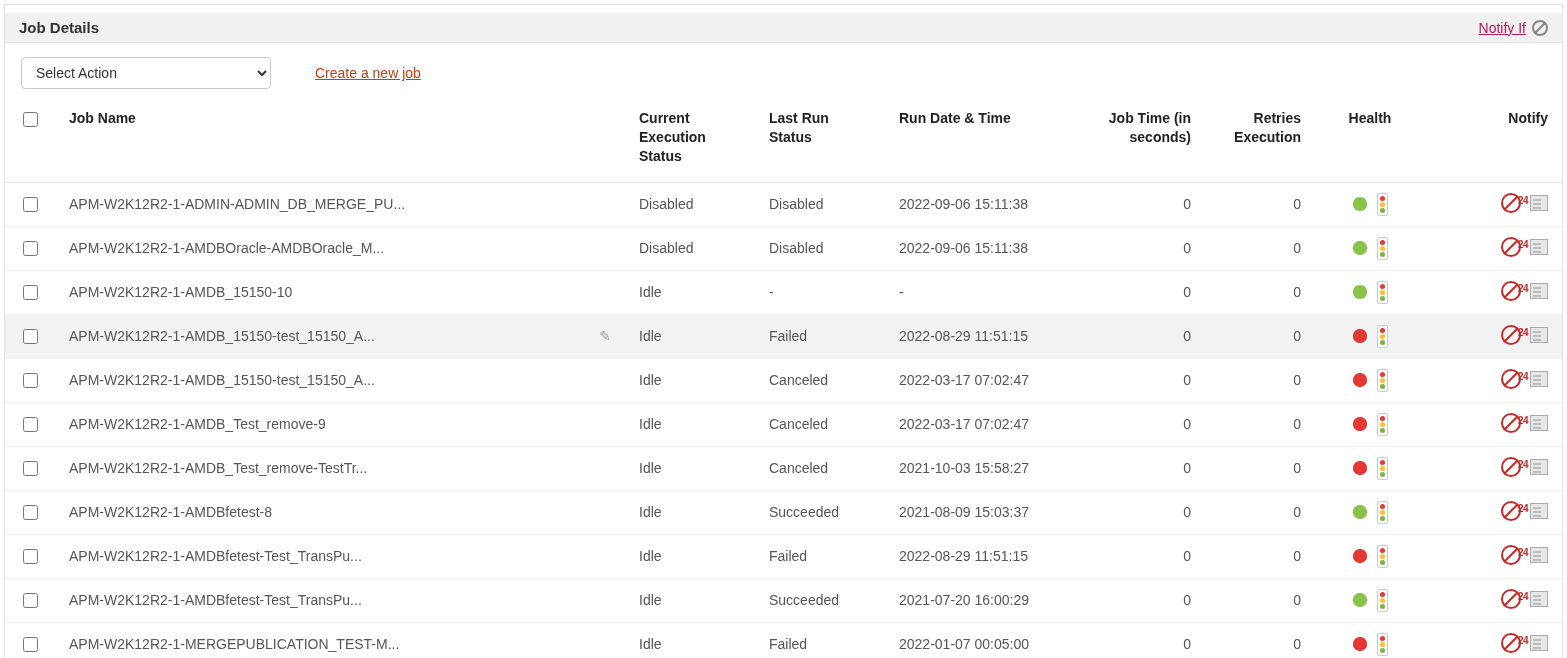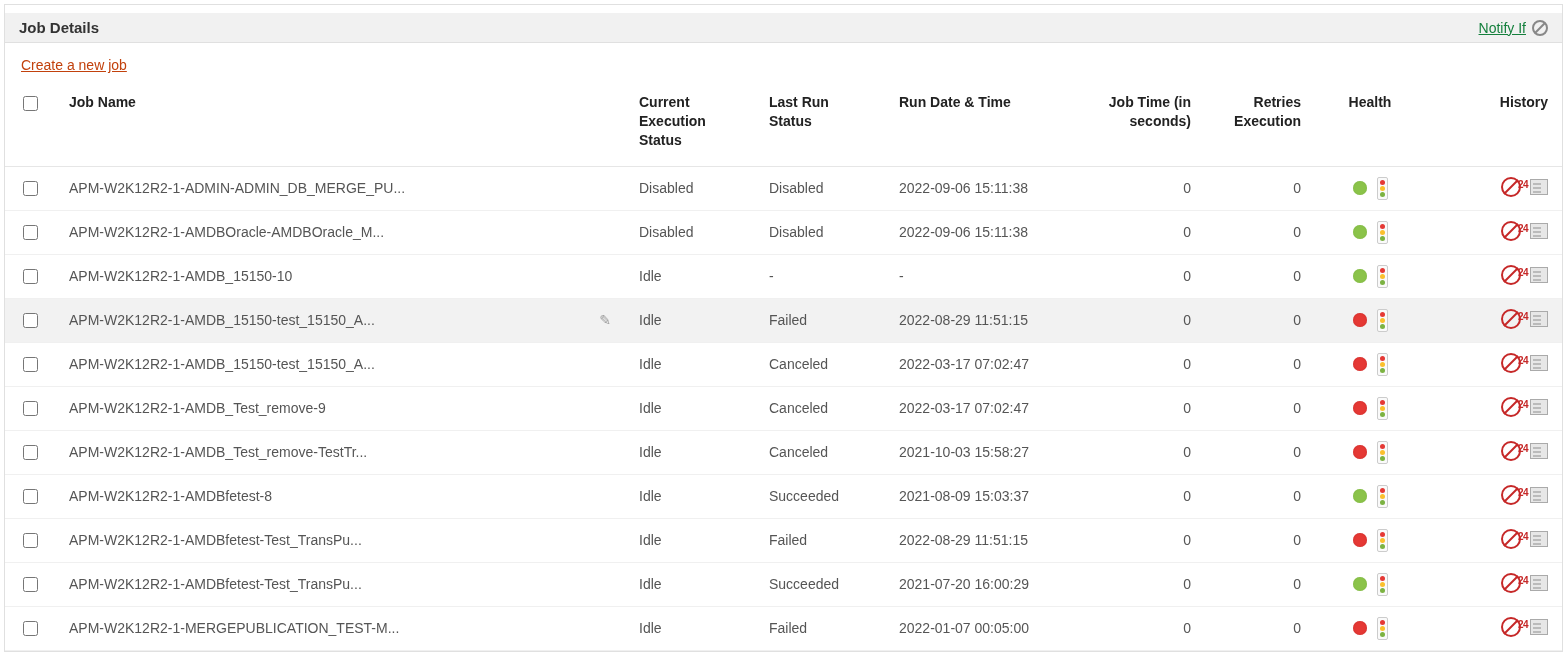--- a/index.html
+++ b/index.html
@@ -3,21 +3,21 @@
 <meta charset="utf-8">
 <style>
   * { box-sizing: border-box; }
   body { margin:0; padding:0; font-family: "Segoe UI", Arial, Helvetica, sans-serif;
          font-size:14px; color:#333; background:#fff; width:1567px; }
   .panel       { border:1px solid #e0e0e0; margin:4px; }
   .panel-hdr   { background:#f1f1f1; border-bottom:1px solid #e0e0e0; padding:6px 14px;
                  display:flex; align-items:center; justify-content:space-between;margin-top:8px; }
   .title       { font-weight:700; font-size:15px; color:#333; }
   .notify      { display:flex; align-items:center; gap:6px; }
-  .notify a    { color:#15803d; text-decoration:underline; font-size:14px; }
+  .notify a    { color:#be185d; text-decoration:underline; font-size:14px; }
   .block-icon  { width:16px; height:16px; border:2px solid #888; border-radius:50%;
                  position:relative; display:inline-block; }
   .block-icon::after { content:""; position:absolute; width:14px; height:2px; background:#888;
                        top:5px; left:-1px; transform:rotate(-45deg); }
   .toolbar     { padding:14px 16px 10px 16px; display:flex; align-items:center; gap:44px; }
   select.action{ width:250px; height:32px; border:1px solid #c9c9c9; border-radius:4px;
                  padding:4px 10px; font-size:14px; color:#333; background:#fff; }
   .newjob      { color:#c2410c; text-decoration:underline; font-size:14px; }
   table        { width:100%; border-collapse:collapse; }
   thead th     { text-align:left; font-weight:700; font-size:14px; color:#222;
@@ -65,20 +65,23 @@
 <div class="panel">
   <div class="panel-hdr">
     <span class="title">Job Details</span>
     <span class="notify">
       <a href="#">Notify If</a>
       <span class="block-icon"></span>
     </span>
   </div>
 
   <div class="toolbar">
+    <select class="action">
+      <option>Select Action</option>
+    </select>
     <a href="#" class="newjob">Create a new job</a>
   </div>
 
   <table>
     <colgroup>
       <col style="width:42px">
         <col style="width:570px">
         <col style="width:130px">
       <col style="width:130px">
         <col style="width:200px">
@@ -90,21 +93,21 @@
     <thead>
       <tr>
         <th class="ck"><input type="checkbox" style=""></th>
         <th>Job Name</th>
         <th>Current Execution Status</th>
         <th>Last Run Status</th>
         <th>Run Date &amp; Time</th>
         <th class="rt">Job Time (in seconds)</th>
         <th class="rt">Retries Execution</th>
         <th class="ct">Health</th>
-        <th class="rt">History</th>
+        <th class="rt">Notify</th>
       </tr>
     </thead>
     <tbody id="tbody">
         <tr>
           <td class="ck"><input type="checkbox" style=""></td>
           <td class="name"><span>APM-W2K12R2-1-ADMIN-ADMIN_DB_MERGE_PU...</span></td>
           <td><span>Disabled</span></td>
           <td><span>Disabled</span></td>
           <td><span>2022-09-06 15:11:38</span></td>
           <td class="num"><span>0</span></td>

